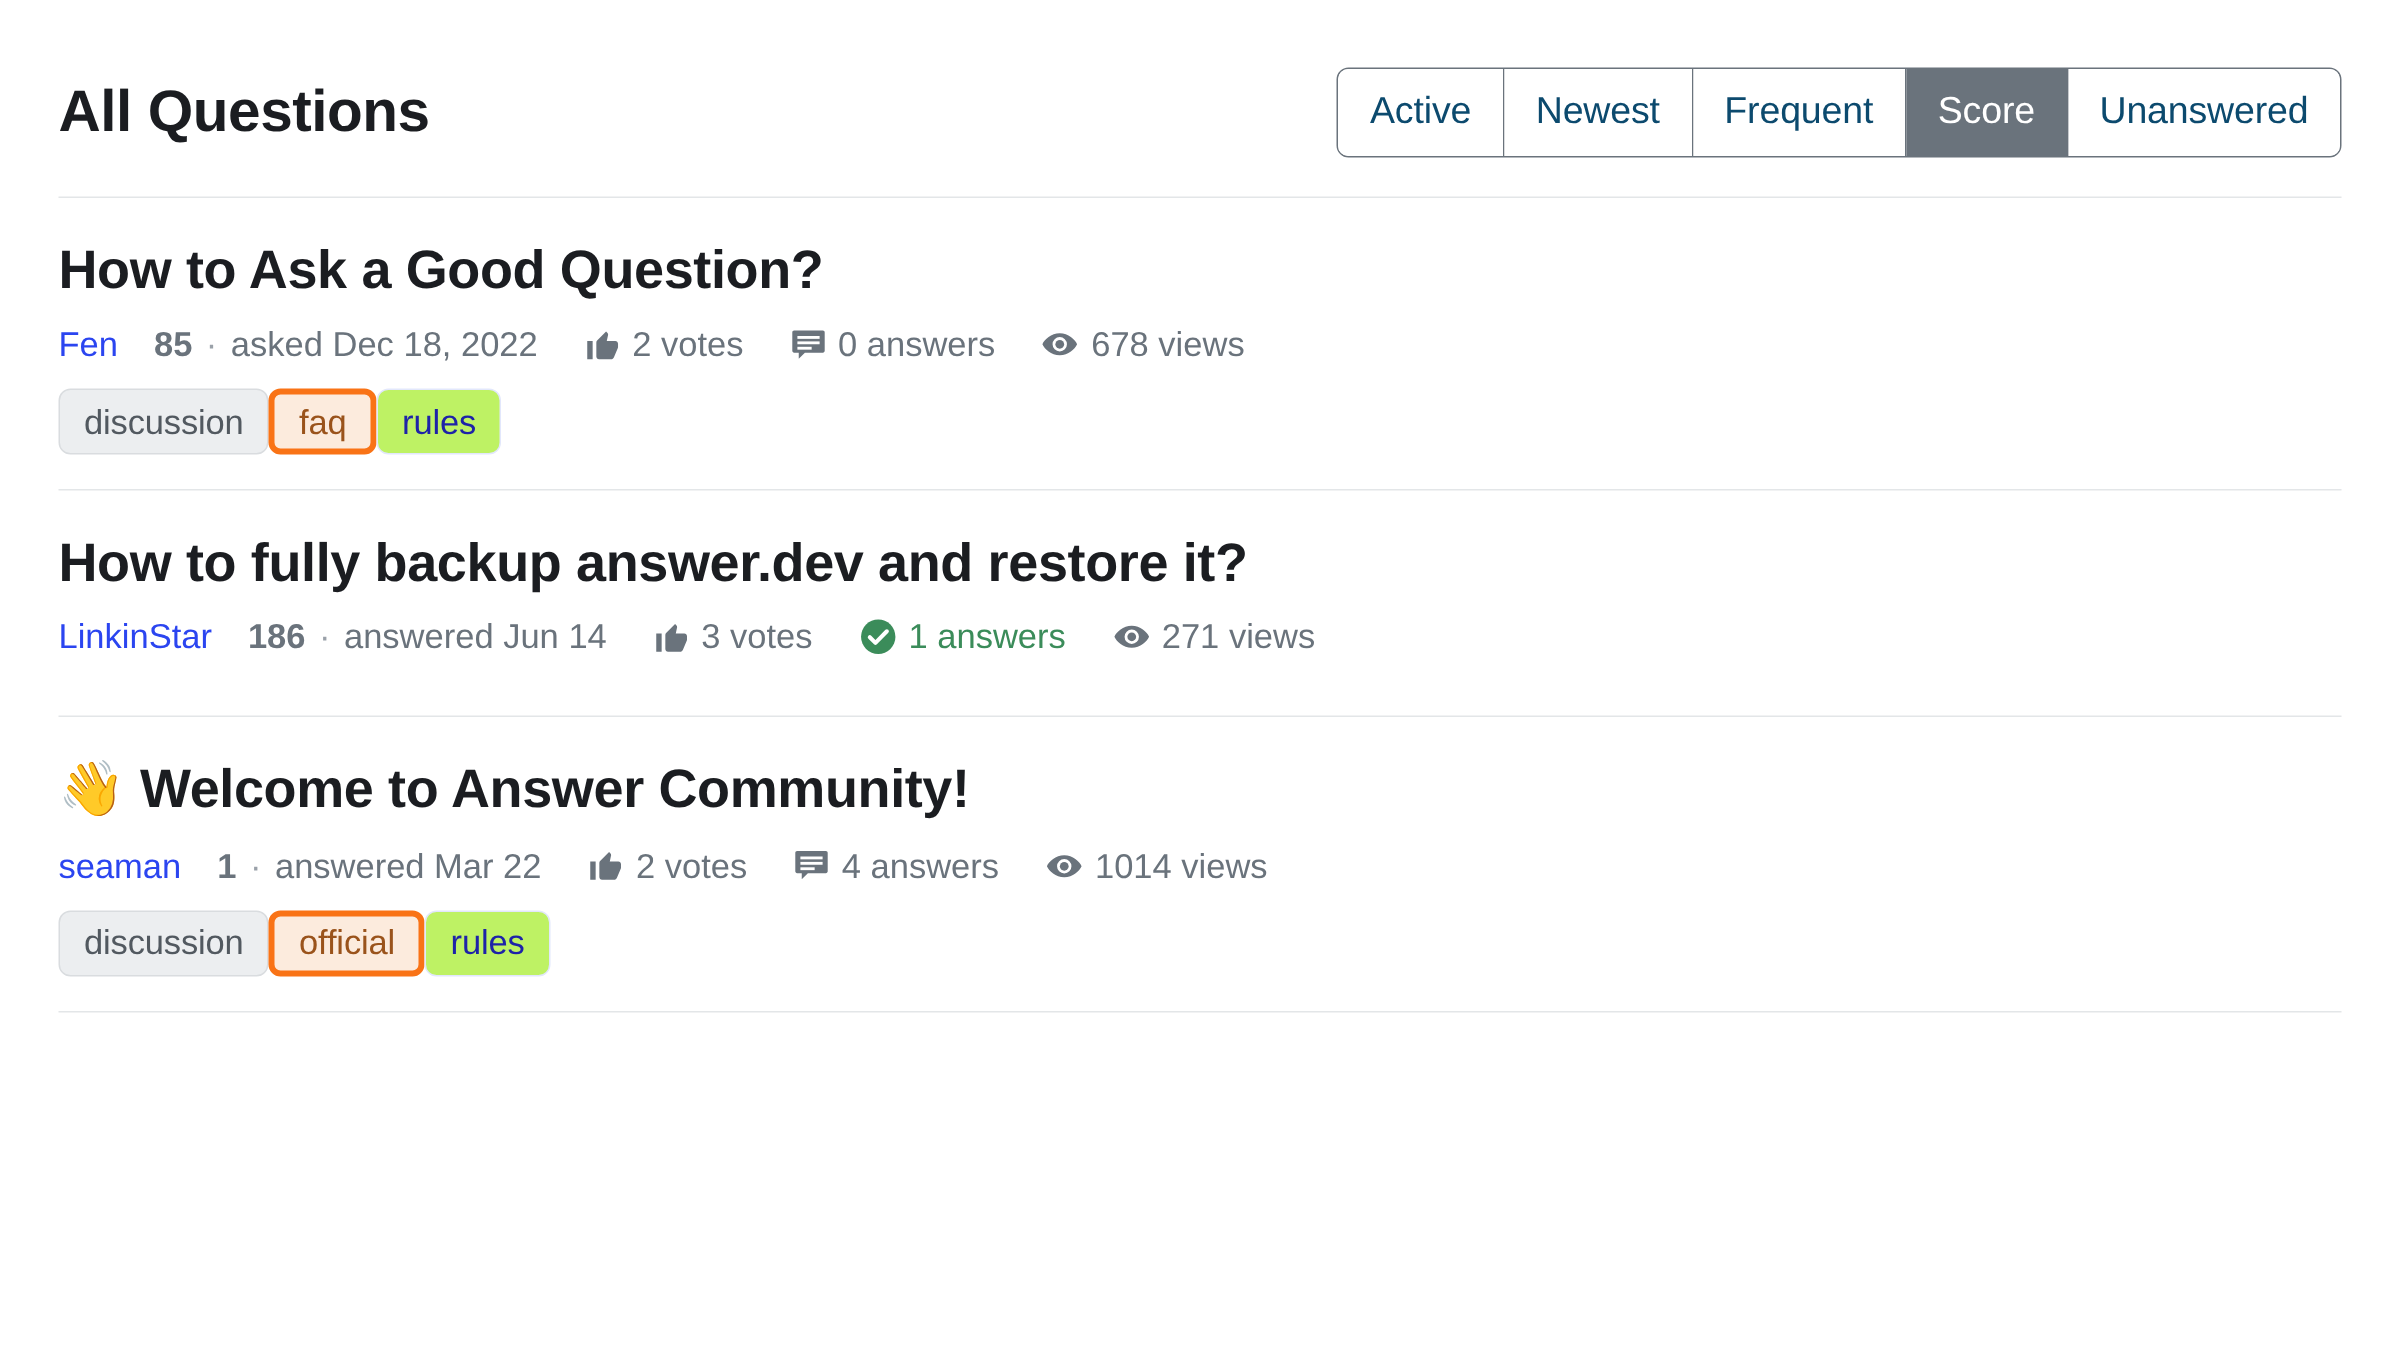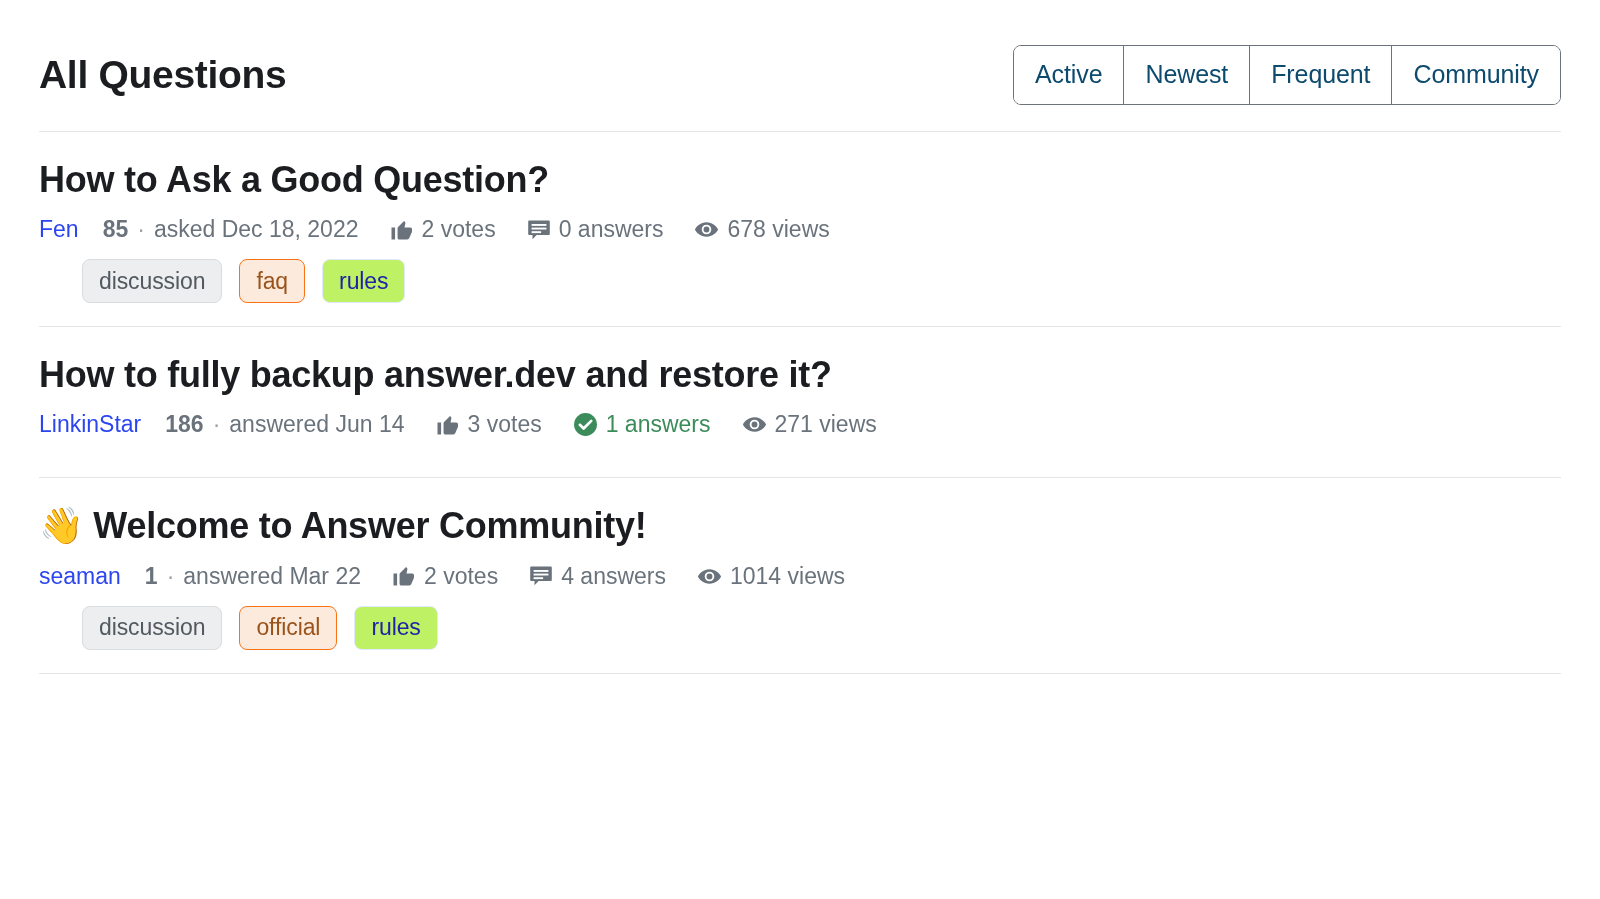--- a/index.html
+++ b/index.html
@@ -133,23 +133,21 @@
     align-items: center;
     margin-right: 8px;
   }
   .meta-stat.answered { color: #3b8c5a; }
   .meta-stat.answered .label { color: #3b8c5a; }
 
   
   .q-tags {
     display: flex;
     align-items: center;
-    gap: 17px;
     flex-wrap: wrap;
-    margin-left: 43px;
   }
   .tag {
     display: inline-flex;
     align-items: center;
     height: 44px;
     padding: 0 16px;
     border-radius: 8px;
     font-size: 23px;
     cursor: pointer;
     white-space: nowrap;
@@ -160,36 +158,37 @@
     border: 1px solid #d9dcdf;
     color: #525960;
   }
   .tag.blue {
     background: #bef264;
     border: 1px solid #e2e7fc;
     color: #1e23a8;
   }
   .tag.orange {
     background: #fcebdd;
-    border: 1px solid #f97316;
+    border: 4px solid #f97316;
     color: #9a531b;
   }
 </style>
 </head>
 <body>
 
 <div class="page">
 
   <div class="header">
     <h1 class="page-title">All Questions</h1>
     <div class="tab-group" id="tab-group">
         <div class="tab">Active</div>
         <div class="tab">Newest</div>
         <div class="tab">Frequent</div>
-        <div class="tab">Community</div>
+        <div class="tab active">Score</div>
+        <div class="tab">Unanswered</div>
       </div>
   </div>
 
   <div class="divider"></div>
 
   <div class="question-list" id="question-list">
       <div class="q-item">
         <a class="q-title"><span>How to Ask a Good Question?</span></a>
         <div class="q-meta">
           <a class="q-author">Fen</a>

